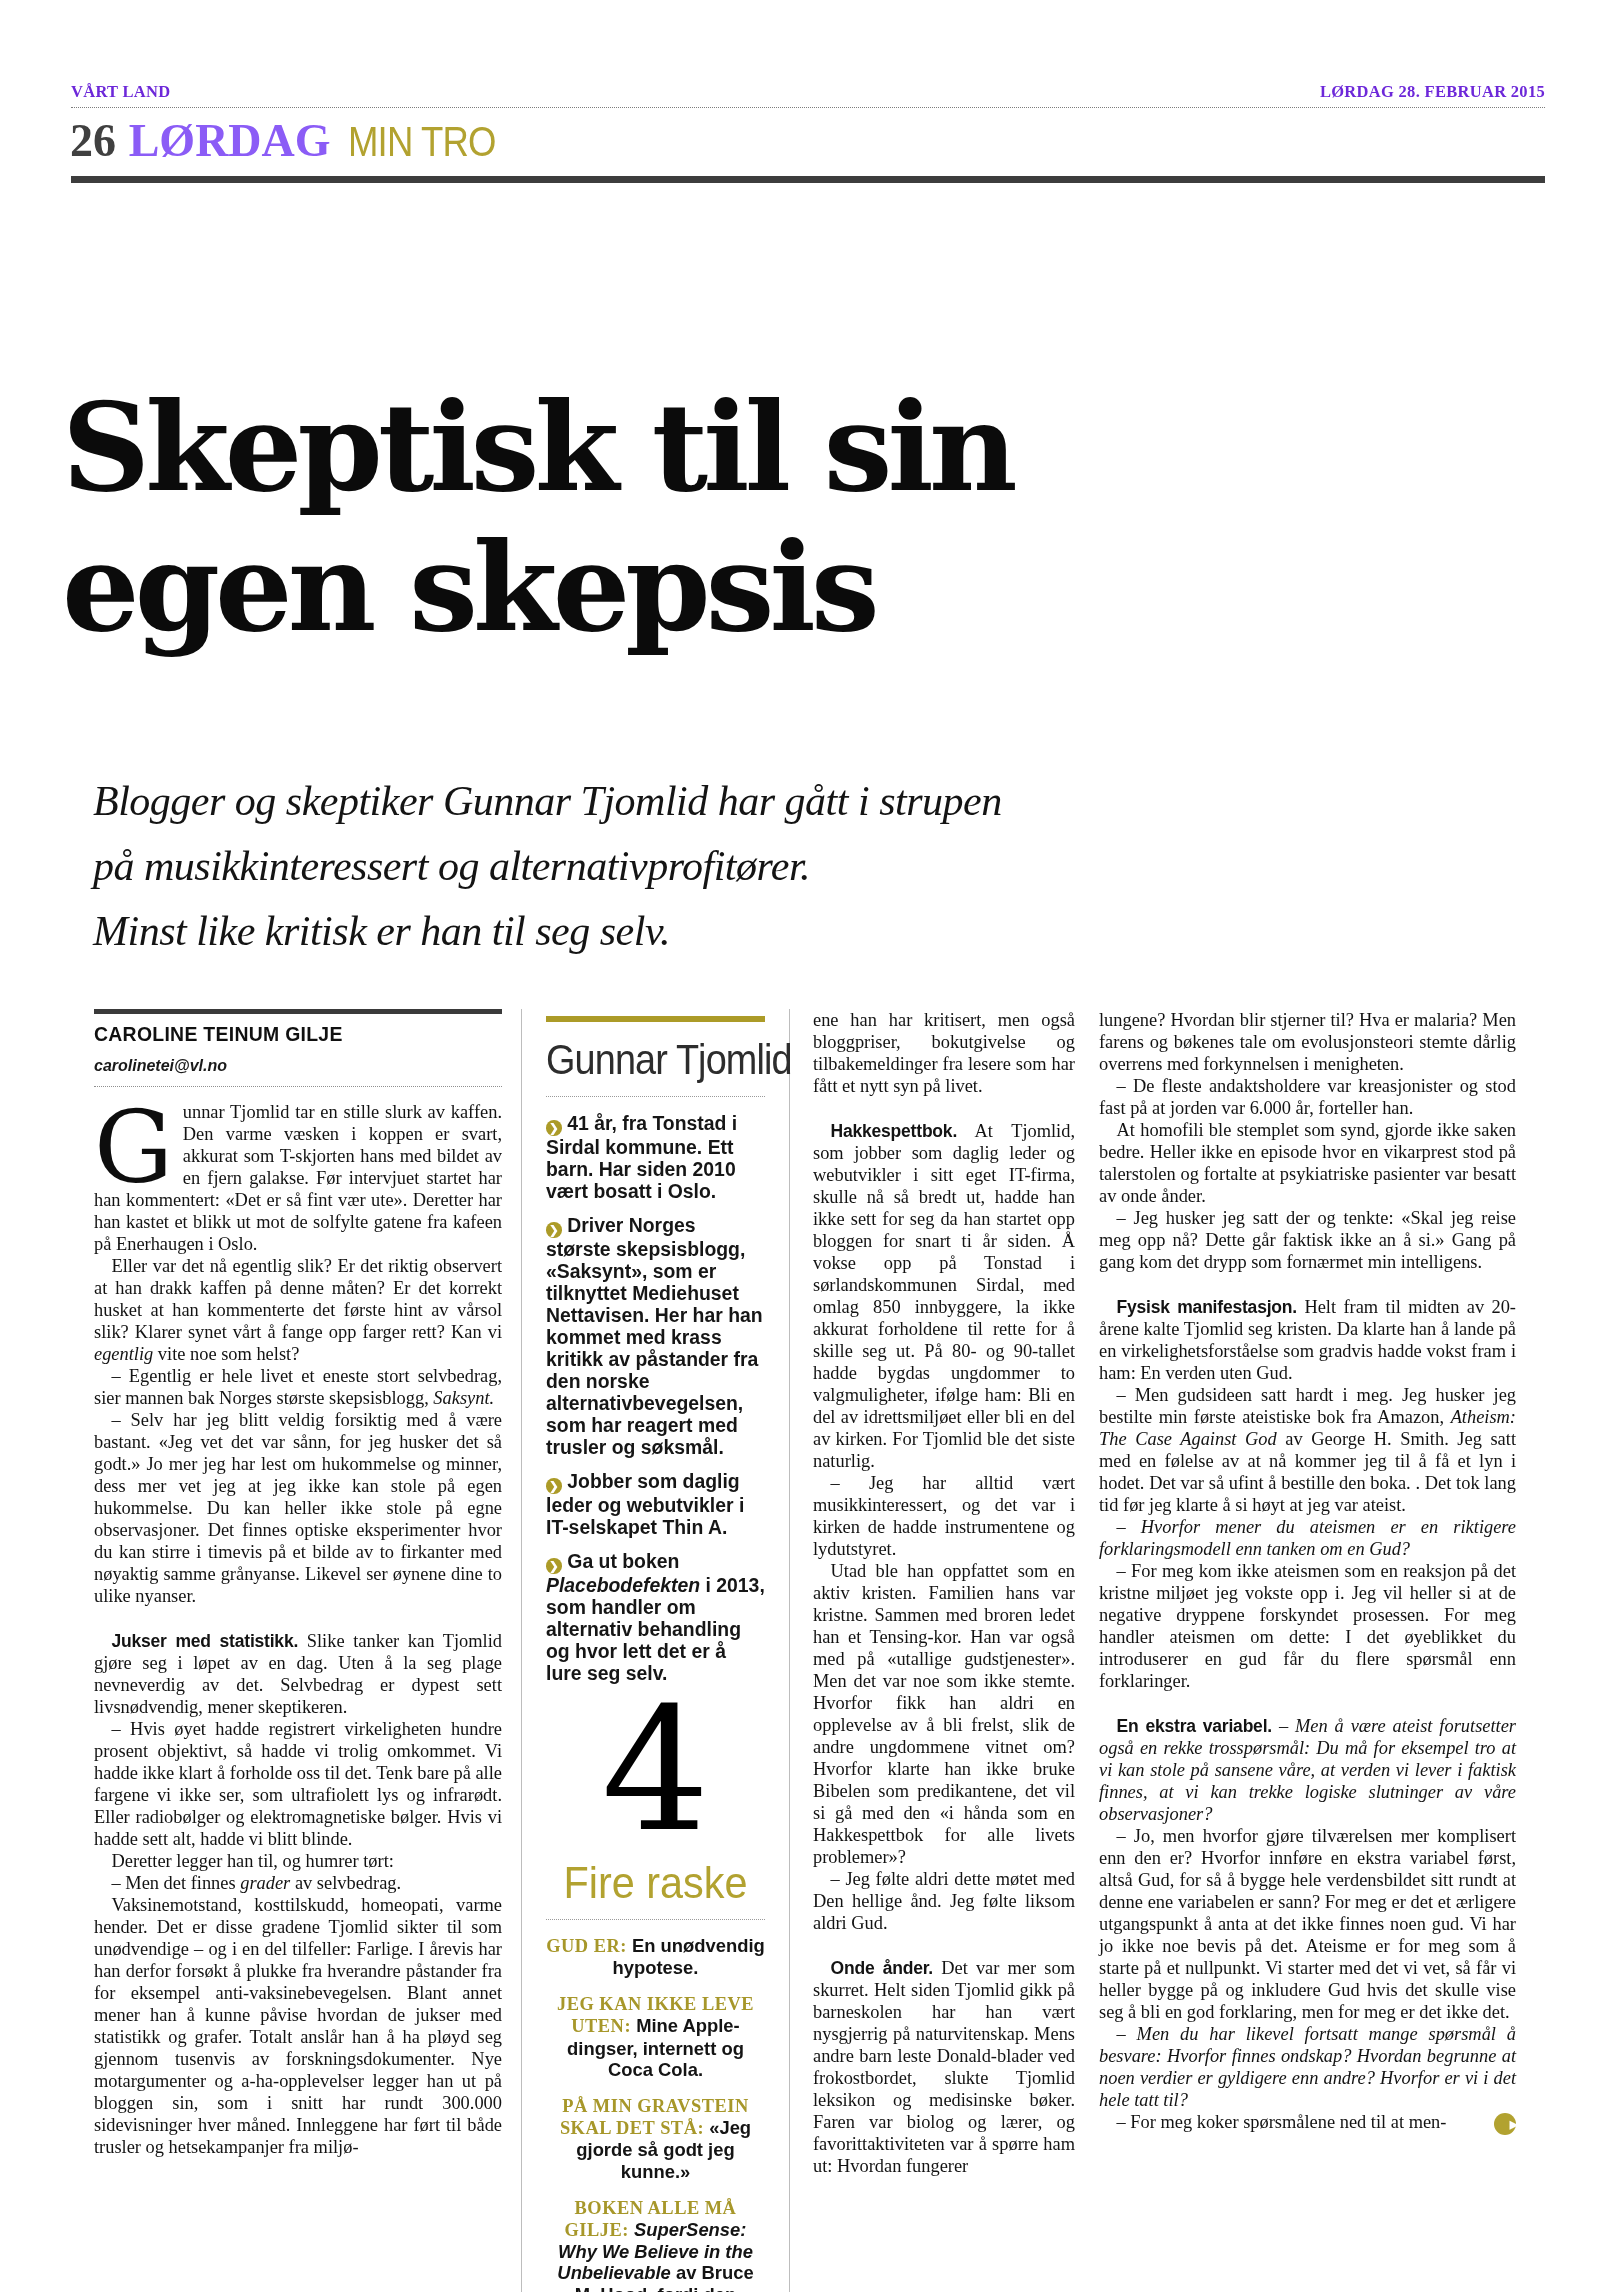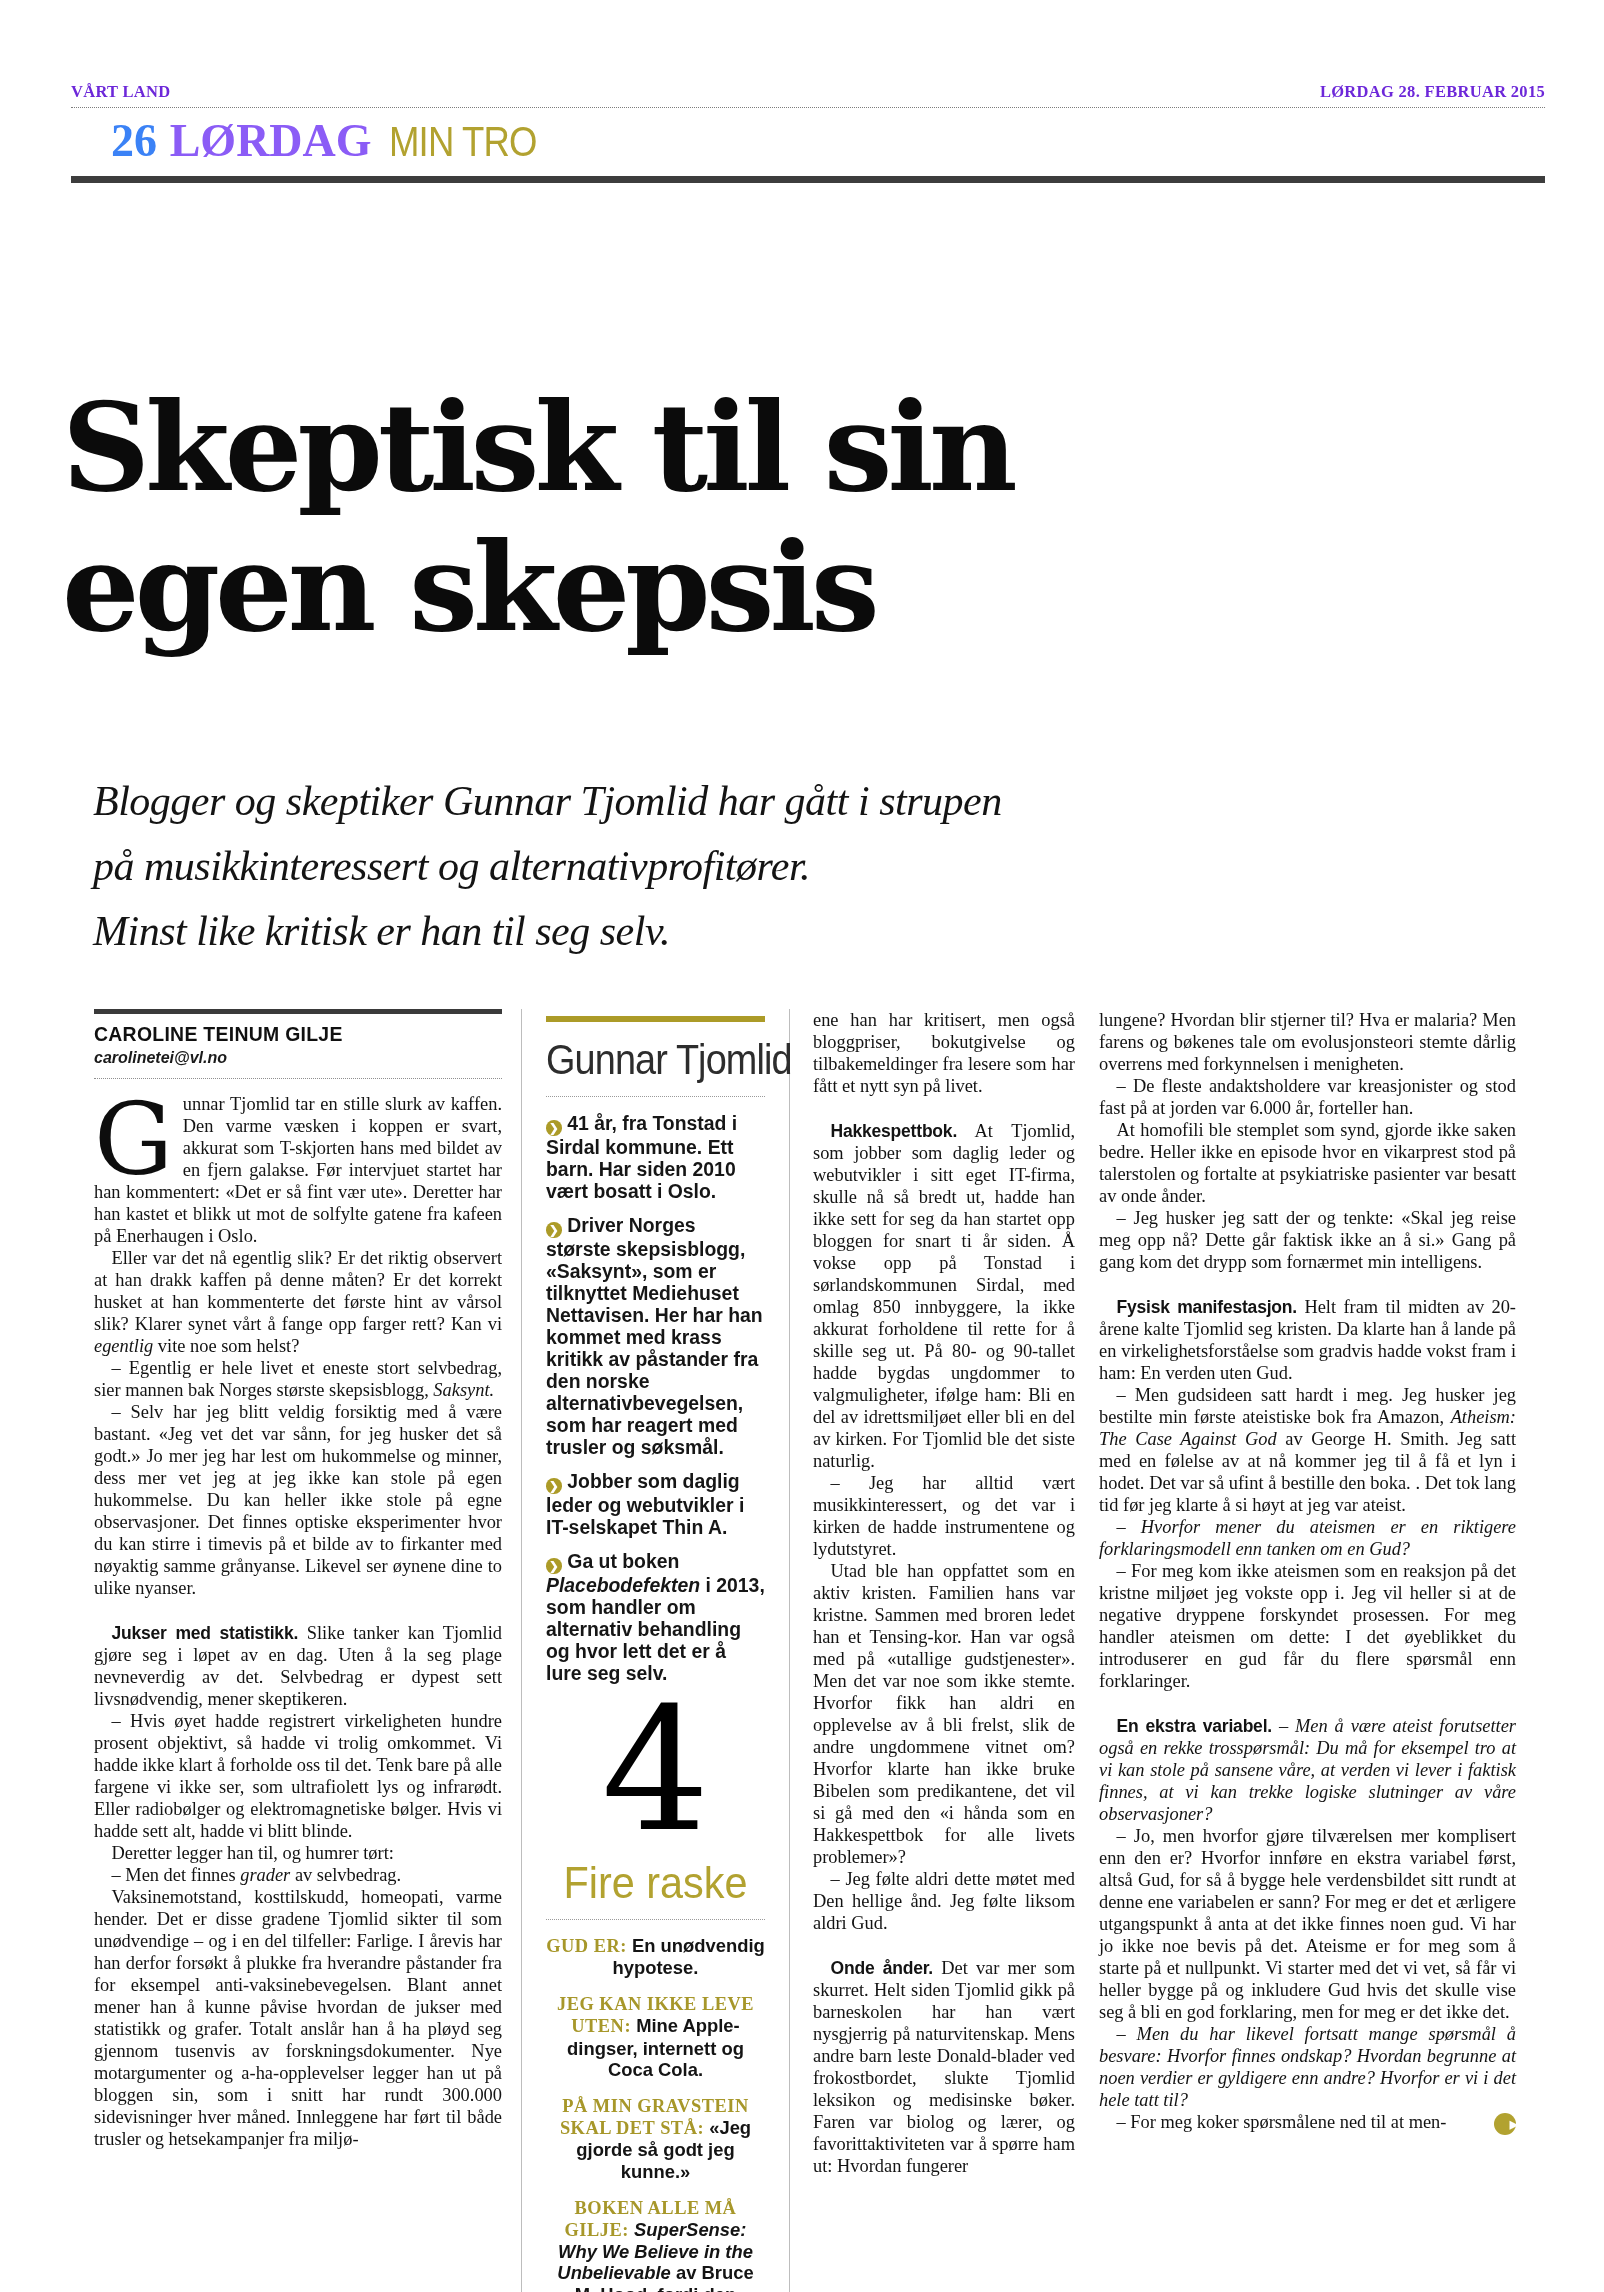--- a/index.html
+++ b/index.html
@@ -19,21 +19,21 @@
     font-weight:700;font-size:16.5px;letter-spacing:0.3px;color:#6d28d9;
   }
   .dotted-rule-top{
     position:absolute;top:107px;left:71px;right:59px;
     border-top:1.9px dotted #7d7d7d;
   }
   .section-row{
     position:absolute;top:116px;left:70px;
     white-space:nowrap;line-height:50px;
   }
-  .sec-num{font:700 46px/50px "Liberation Serif", serif;color:#3b82f6;margin-left:41px;}
+  .sec-num{font:700 46px/50px "Liberation Serif", serif;color:#404040;}
   .sec-name{font:700 46px/50px "Liberation Serif", serif;color:#8b5cf6;margin-left:8.7px;}
   .sec-sub{
     display:inline-block;font:400 43px/50px "Liberation Sans", sans-serif;
     color:#b2a230;margin-left:13.6px;transform:scaleX(.85);transform-origin:left bottom;
     letter-spacing:-1px;
   }
   .thick-rule{
     position:absolute;top:176px;left:71px;right:59px;height:6.8px;background:#3d3d3d;
   }
   
@@ -55,21 +55,21 @@
   .col3{left:813px;width:262px;}
   .col4{left:1099px;width:417px;}
   .factbox{
     position:absolute;top:1009px;left:521px;width:269px;box-sizing:border-box;
     border-left:1px solid #bdbdbd;border-right:1px solid #bdbdbd;
     padding:0 24px;min-height:1234px;
   }
   
   .byline-bar{height:4.9px;background:#3a3a3a;}
   .byline-name{margin-top:8.7px;font:700 19.4px/23px "Liberation Sans", sans-serif;letter-spacing:0.3px;color:#101010;}
-  .byline-email{margin-top:1px;font:italic 600 16px/21.3px "Liberation Sans", sans-serif;color:#1a1a1a;}
+  .byline-email{margin-top:9px;font:italic 600 16px/21.3px "Liberation Sans", sans-serif;color:#1a1a1a;}
   .byline-dotted{border-bottom:1.9px dotted #8f8f8f;margin-top:9.7px;}
   .byline-wrap{margin-bottom:14.6px;}
   
   .para{
     margin:0;font:400 18.4px/22px "Liberation Serif", serif;color:#131313;
     text-align:justify;
   }
   .para.indent{text-indent:17.5px;}
   .para.space{margin-top:23px;}
   .r-i{font-style:italic;}

